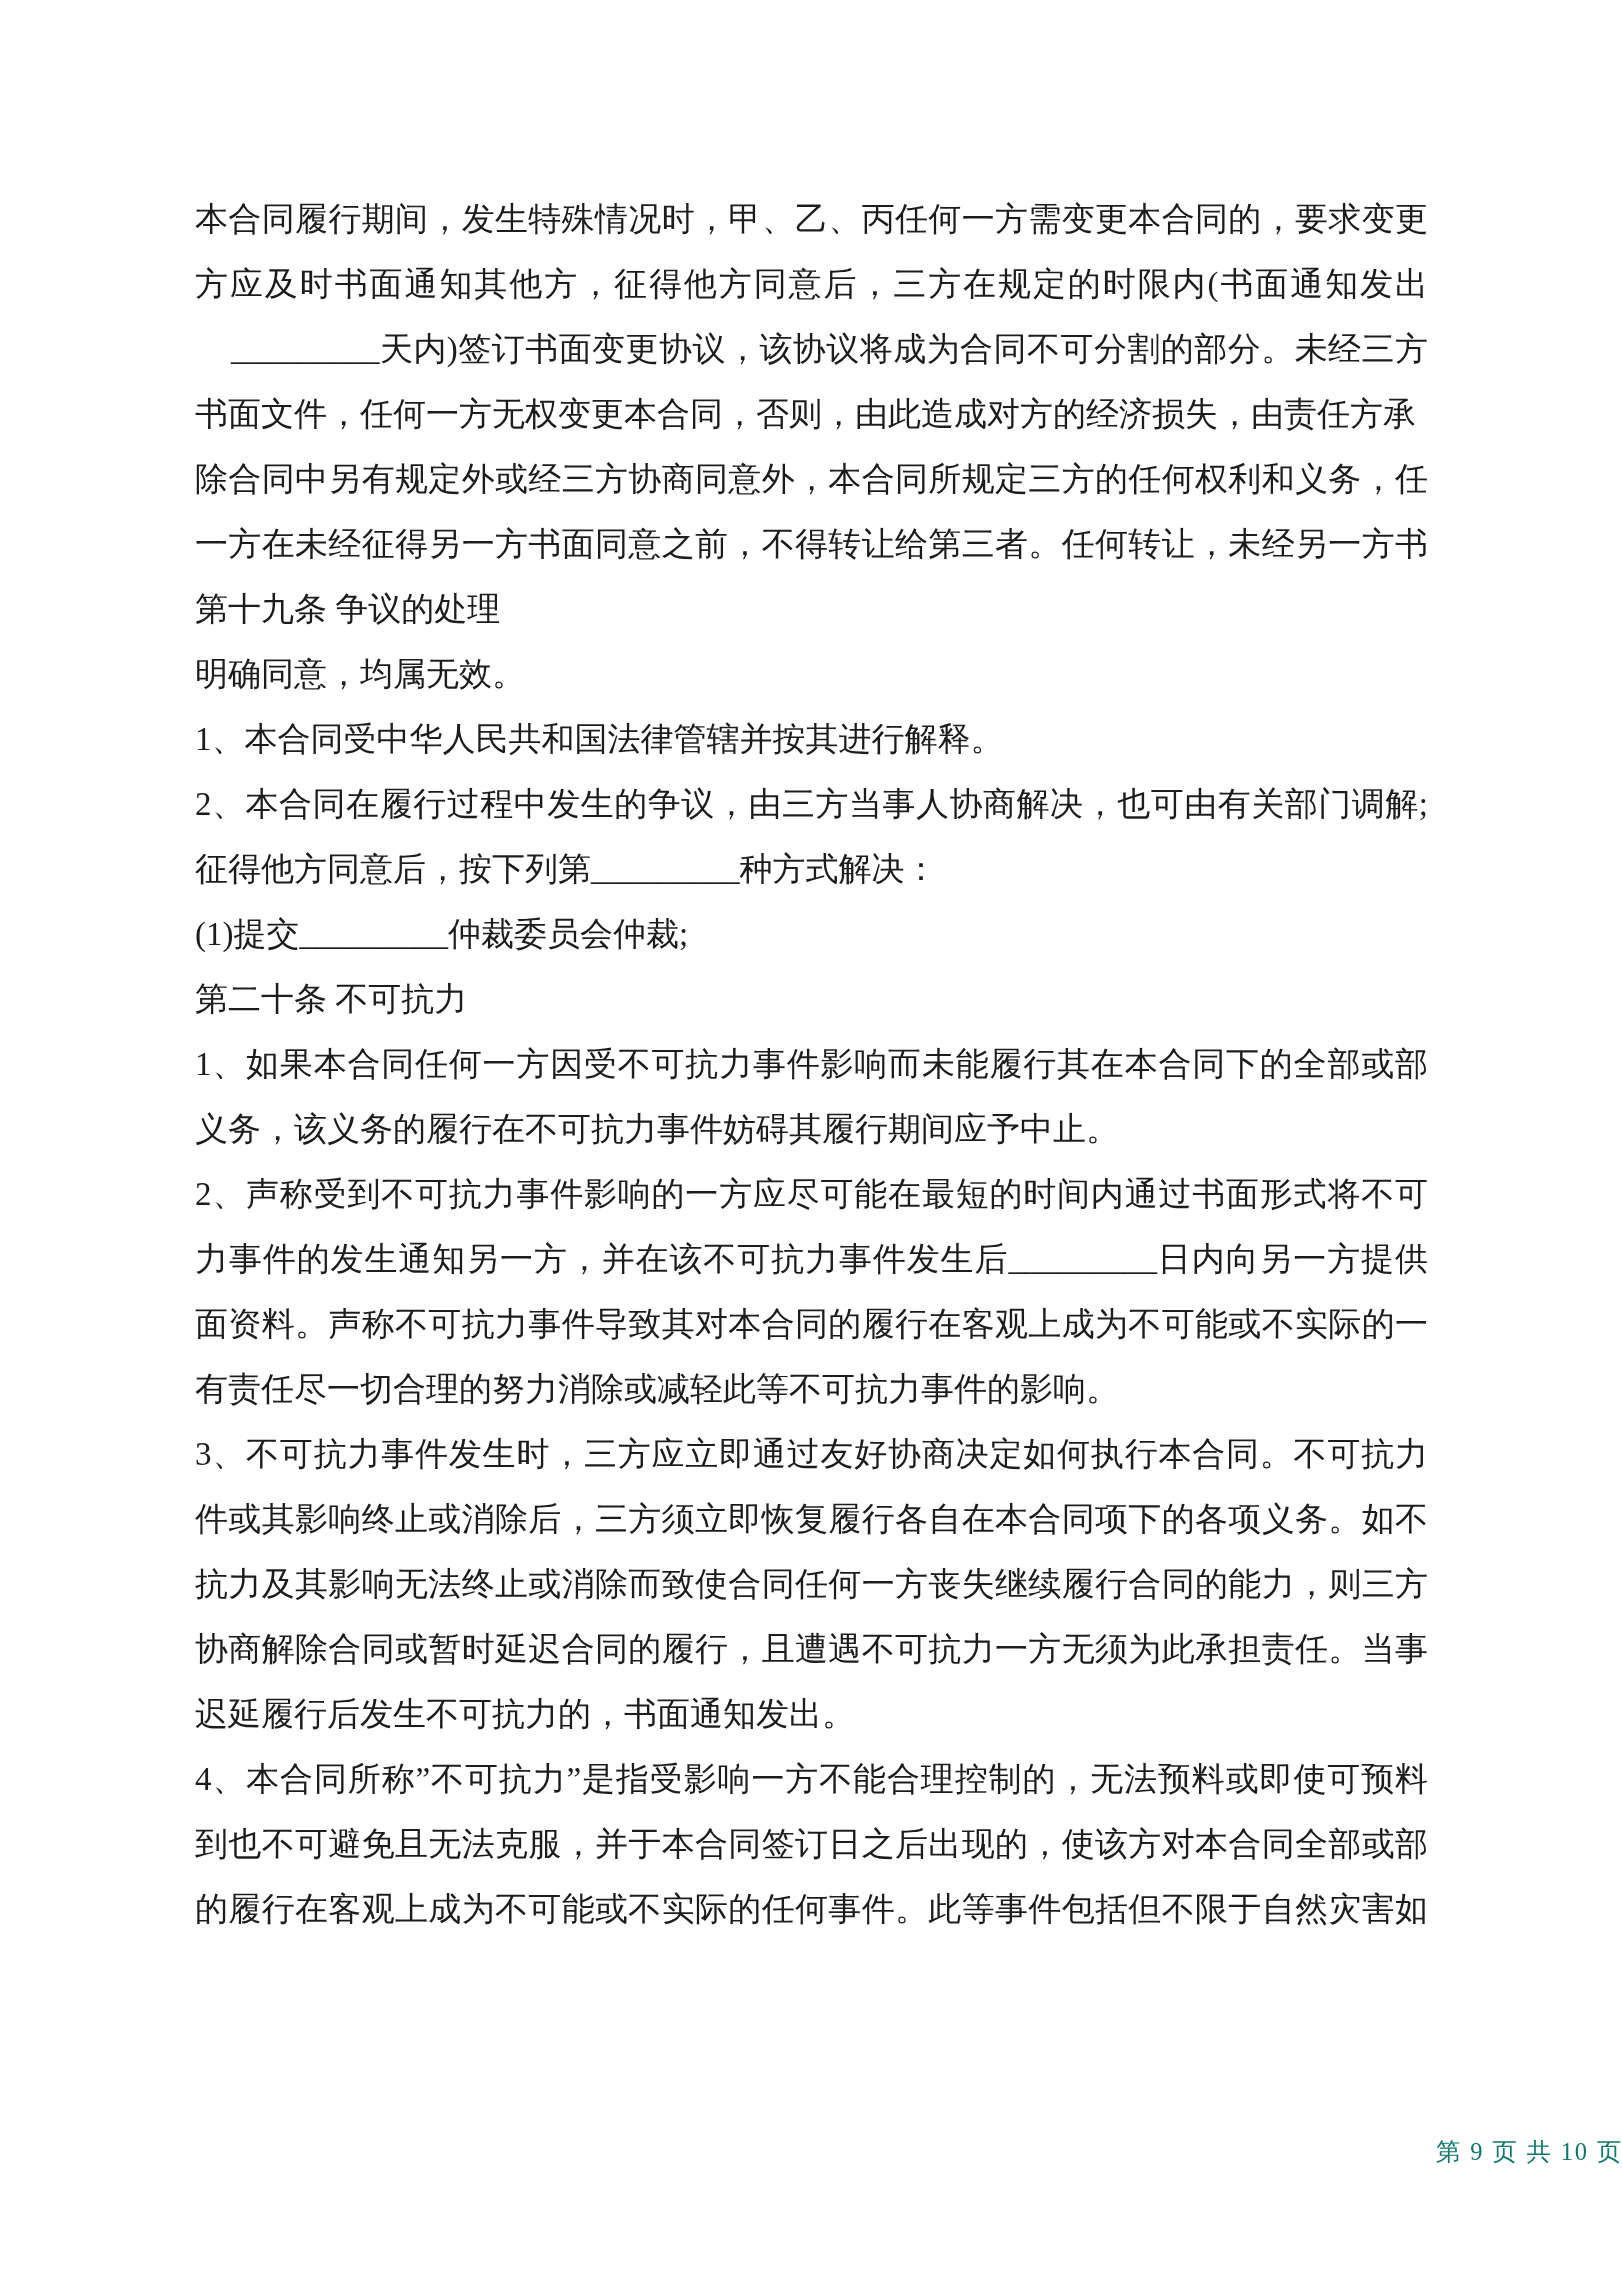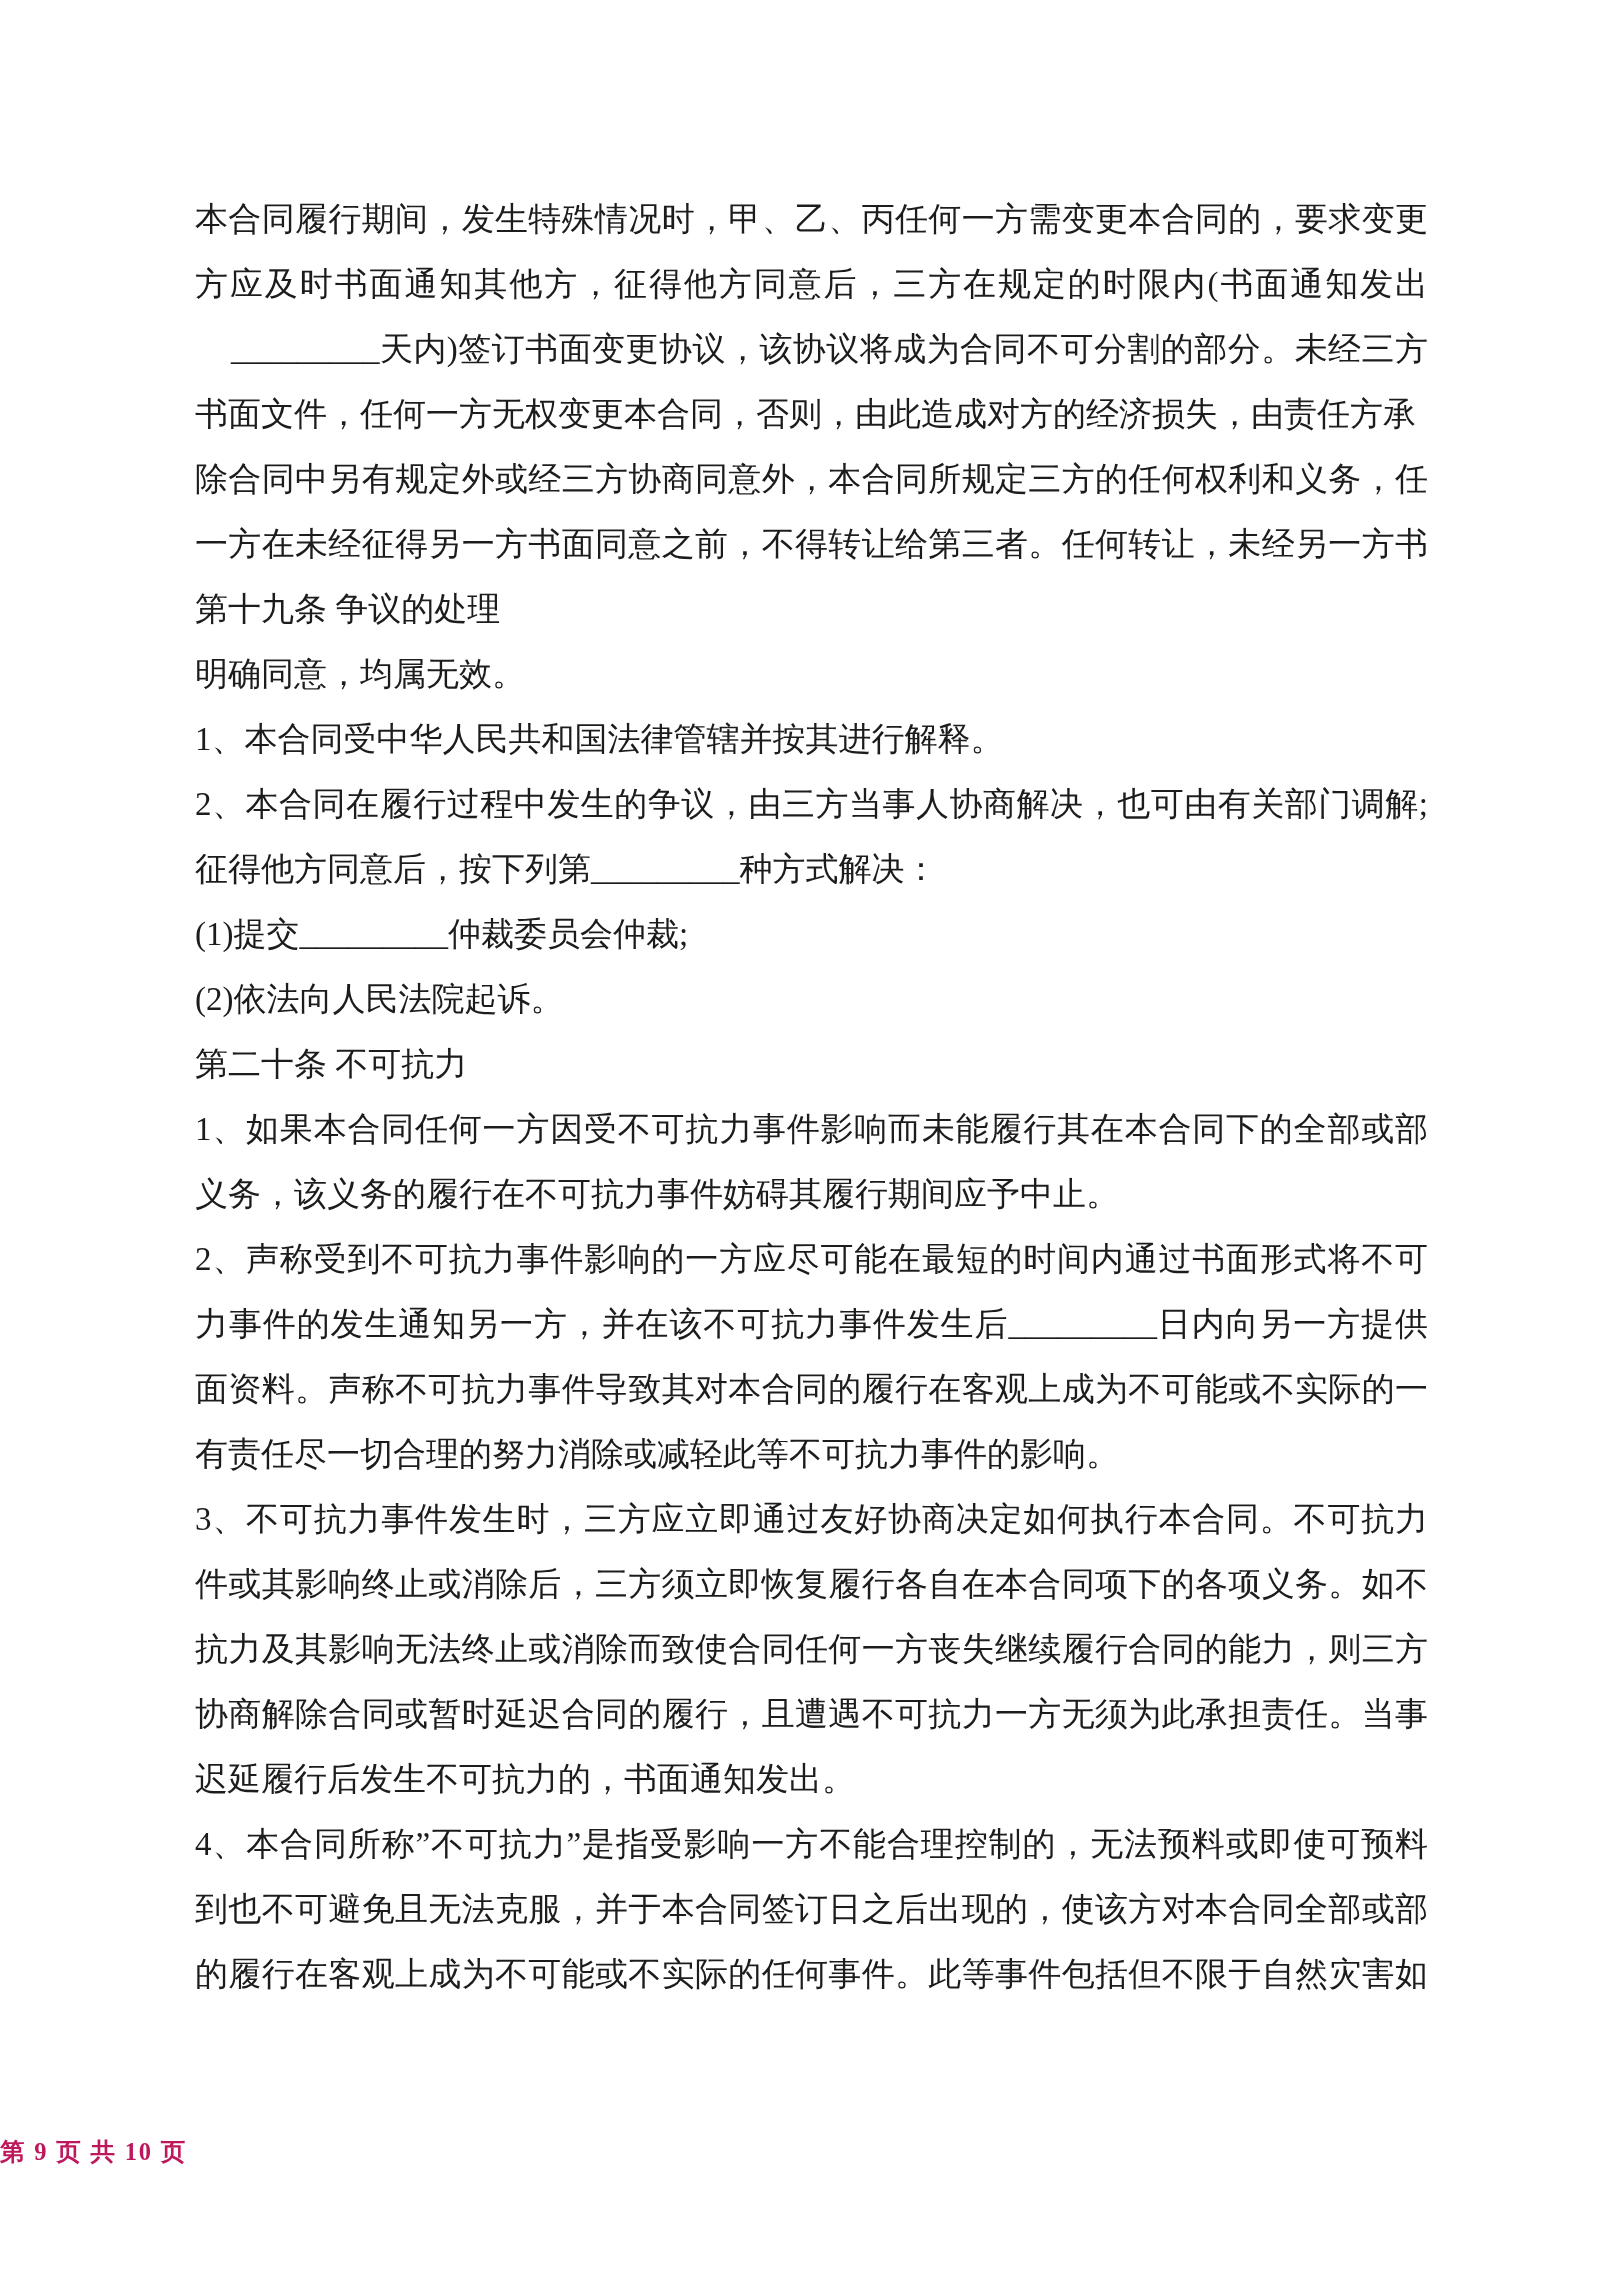--- a/index.html
+++ b/index.html
@@ -36,45 +36,43 @@
     text-align-last: justify;
   }
   .line.indent {
     padding-left: 36px;
   }
   .footer {
     position: absolute;
     left: 0;
     right: 0;
     top: 2135px;
-    text-align: left;
+    text-align: right;
     font-size: 24.5px;
     letter-spacing: 1.8px;
-    color: #be185d;
-    font-weight: bold;
+    color: #0f766e;
   }
 </style>
 </head>
 <body>
 
 <div class="page">
   <div class="content">
     <div class="line fill">本合同履行期间，发生特殊情况时，甲、乙、丙任何一方需变更本合同的，要求变更一</div>
     <div class="line fill">方应及时书面通知其他方，征得他方同意后，三方在规定的时限内(书面通知发出</div>
     <div class="line fill indent">_________天内)签订书面变更协议，该协议将成为合同不可分割的部分。未经三方签署</div>
     <div class="line">书面文件，任何一方无权变更本合同，否则，由此造成对方的经济损失，由责任方承担。</div>
     <div class="line fill">除合同中另有规定外或经三方协商同意外，本合同所规定三方的任何权利和义务，任何</div>
     <div class="line fill">一方在未经征得另一方书面同意之前，不得转让给第三者。任何转让，未经另一方书面</div>
     <div class="line">第十九条 争议的处理</div>
     <div class="line">明确同意，均属无效。</div>
     <div class="line">1、本合同受中华人民共和国法律管辖并按其进行解释。</div>
     <div class="line fill">2、本合同在履行过程中发生的争议，由三方当事人协商解决，也可由有关部门调解;协</div>
     <div class="line">征得他方同意后，按下列第_________种方式解决：</div>
     <div class="line">(1)提交_________仲裁委员会仲裁;</div>
-    <div class="line">(2)依法向人民法院起诉。</div>
     <div class="line">第二十条 不可抗力</div>
     <div class="line fill">1、如果本合同任何一方因受不可抗力事件影响而未能履行其在本合同下的全部或部分</div>
     <div class="line">义务，该义务的履行在不可抗力事件妨碍其履行期间应予中止。</div>
     <div class="line fill">2、声称受到不可抗力事件影响的一方应尽可能在最短的时间内通过书面形式将不可抗</div>
     <div class="line fill">力事件的发生通知另一方，并在该不可抗力事件发生后_________日内向另一方提供关</div>
     <div class="line fill">面资料。声称不可抗力事件导致其对本合同的履行在客观上成为不可能或不实际的一方，</div>
     <div class="line">有责任尽一切合理的努力消除或减轻此等不可抗力事件的影响。</div>
     <div class="line fill">3、不可抗力事件发生时，三方应立即通过友好协商决定如何执行本合同。不可抗力事</div>
     <div class="line fill">件或其影响终止或消除后，三方须立即恢复履行各自在本合同项下的各项义务。如不可</div>
     <div class="line fill">抗力及其影响无法终止或消除而致使合同任何一方丧失继续履行合同的能力，则三方可</div>

